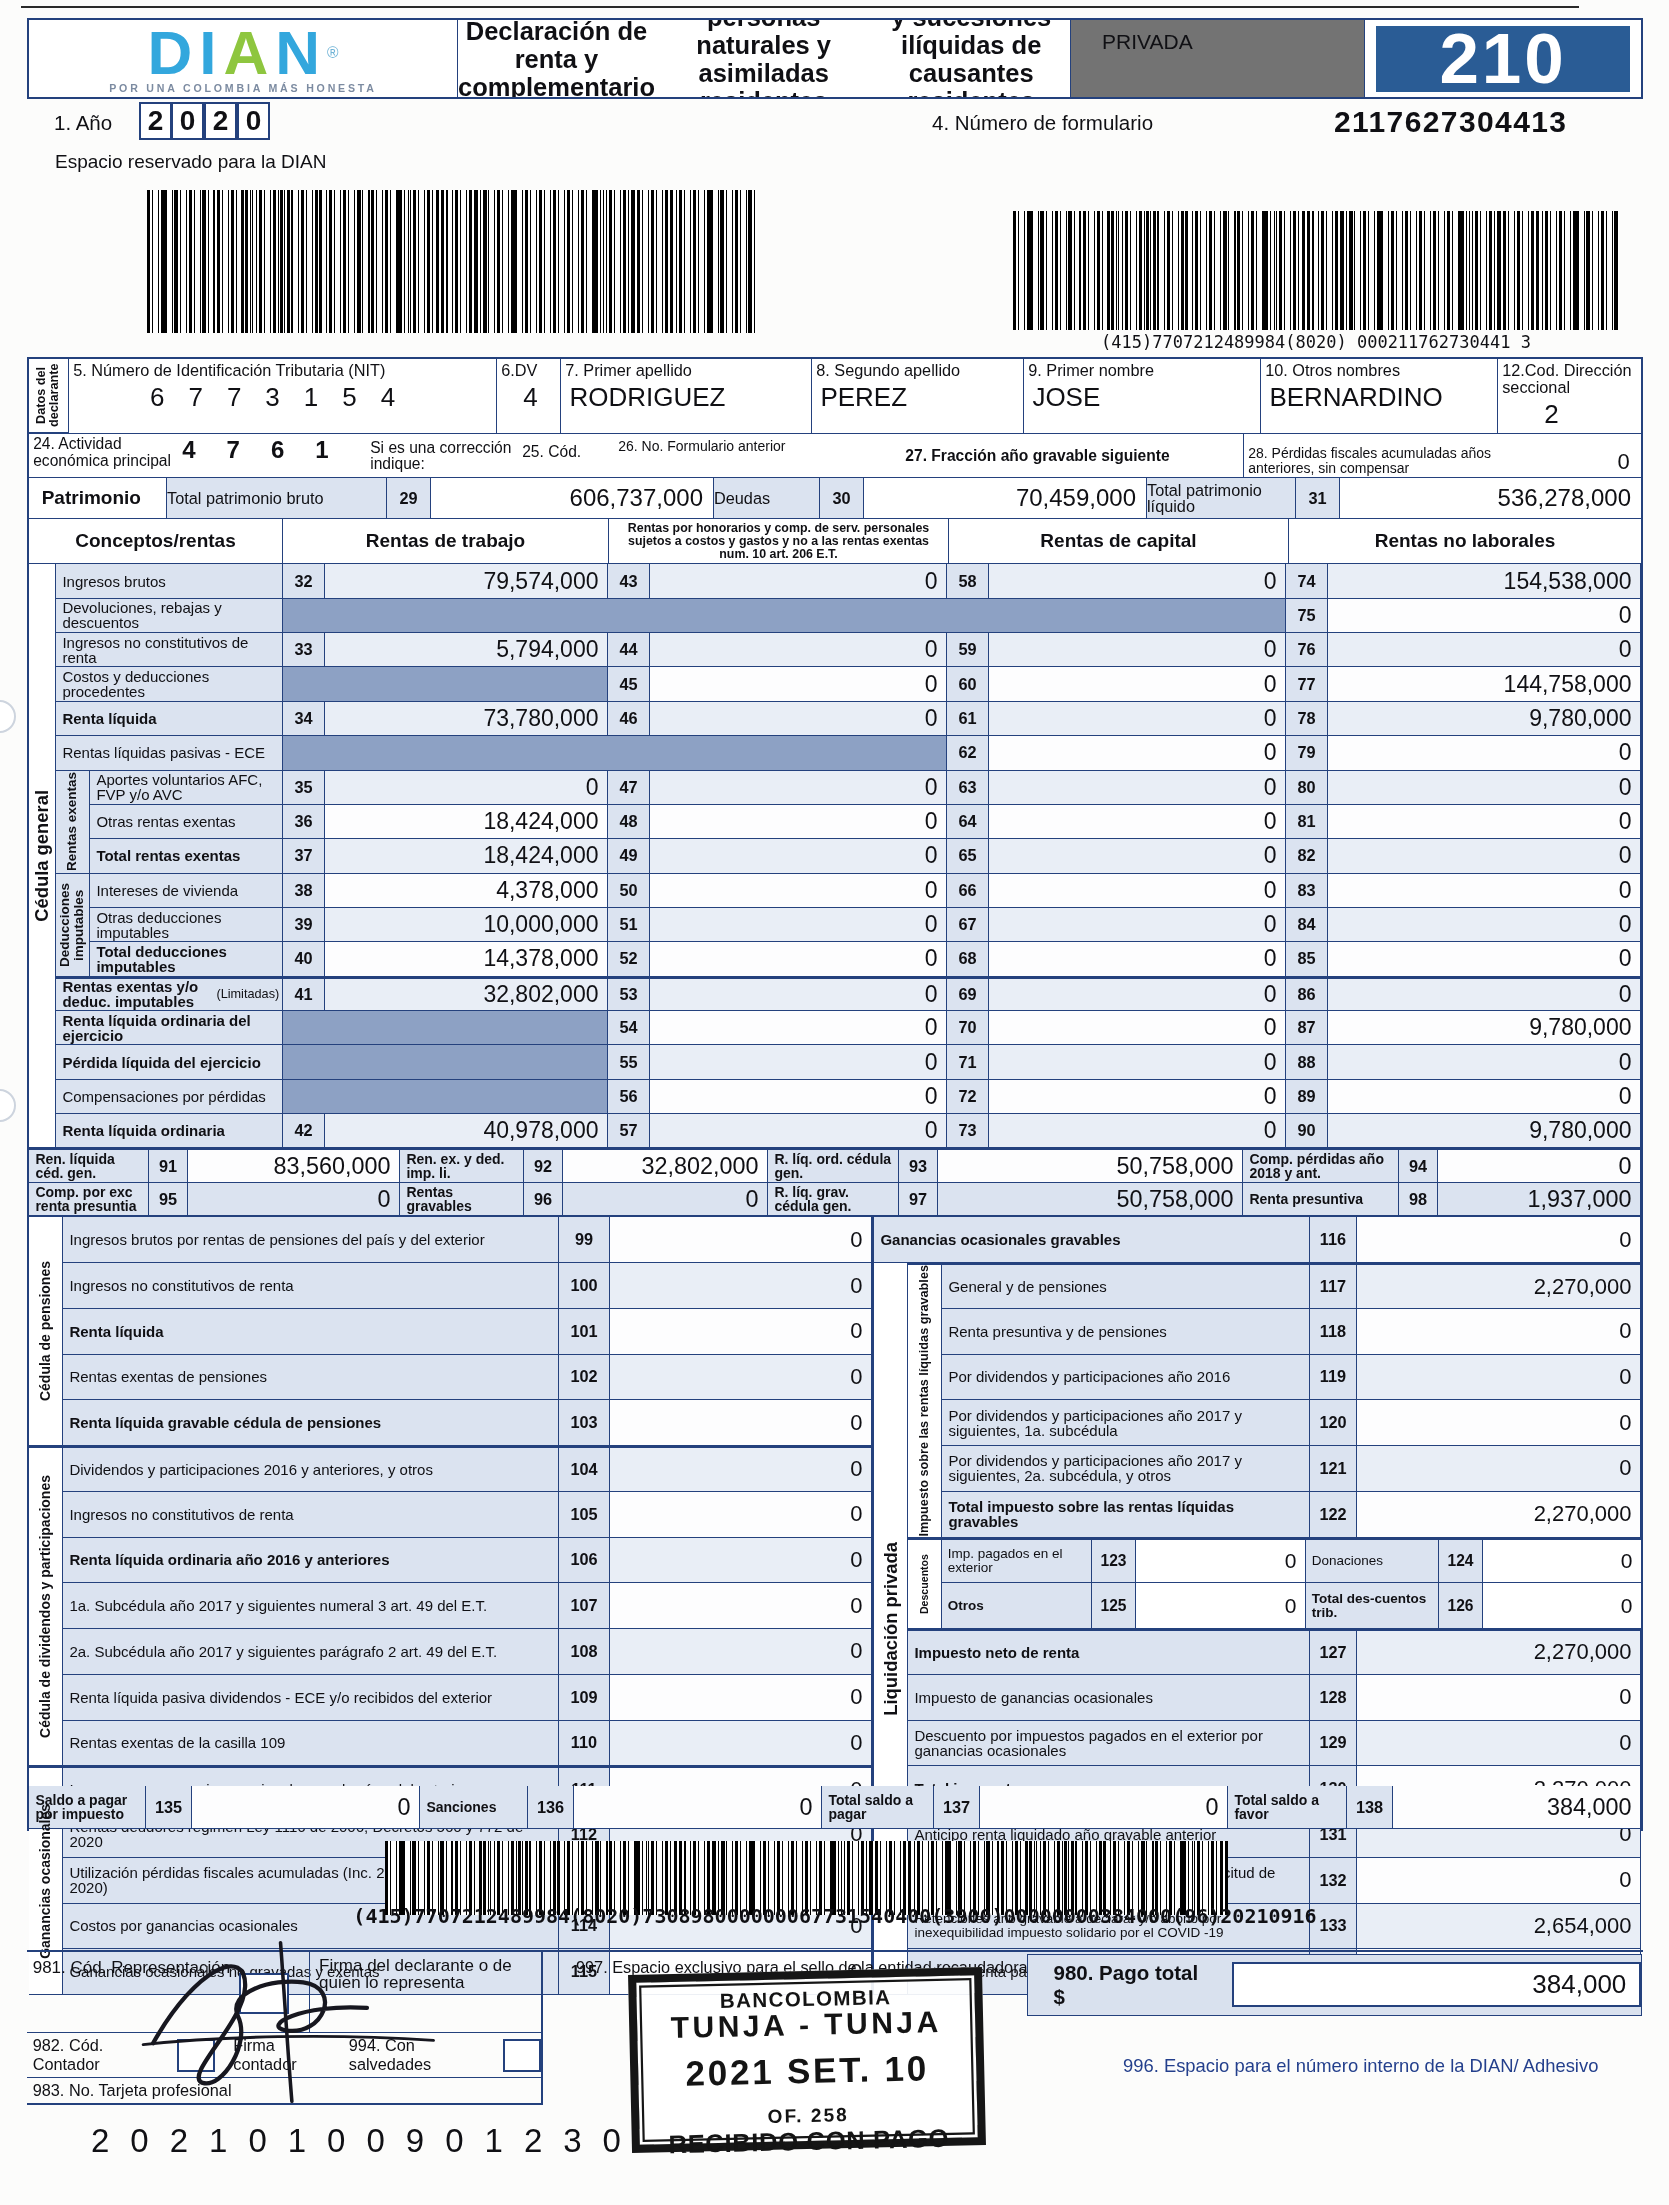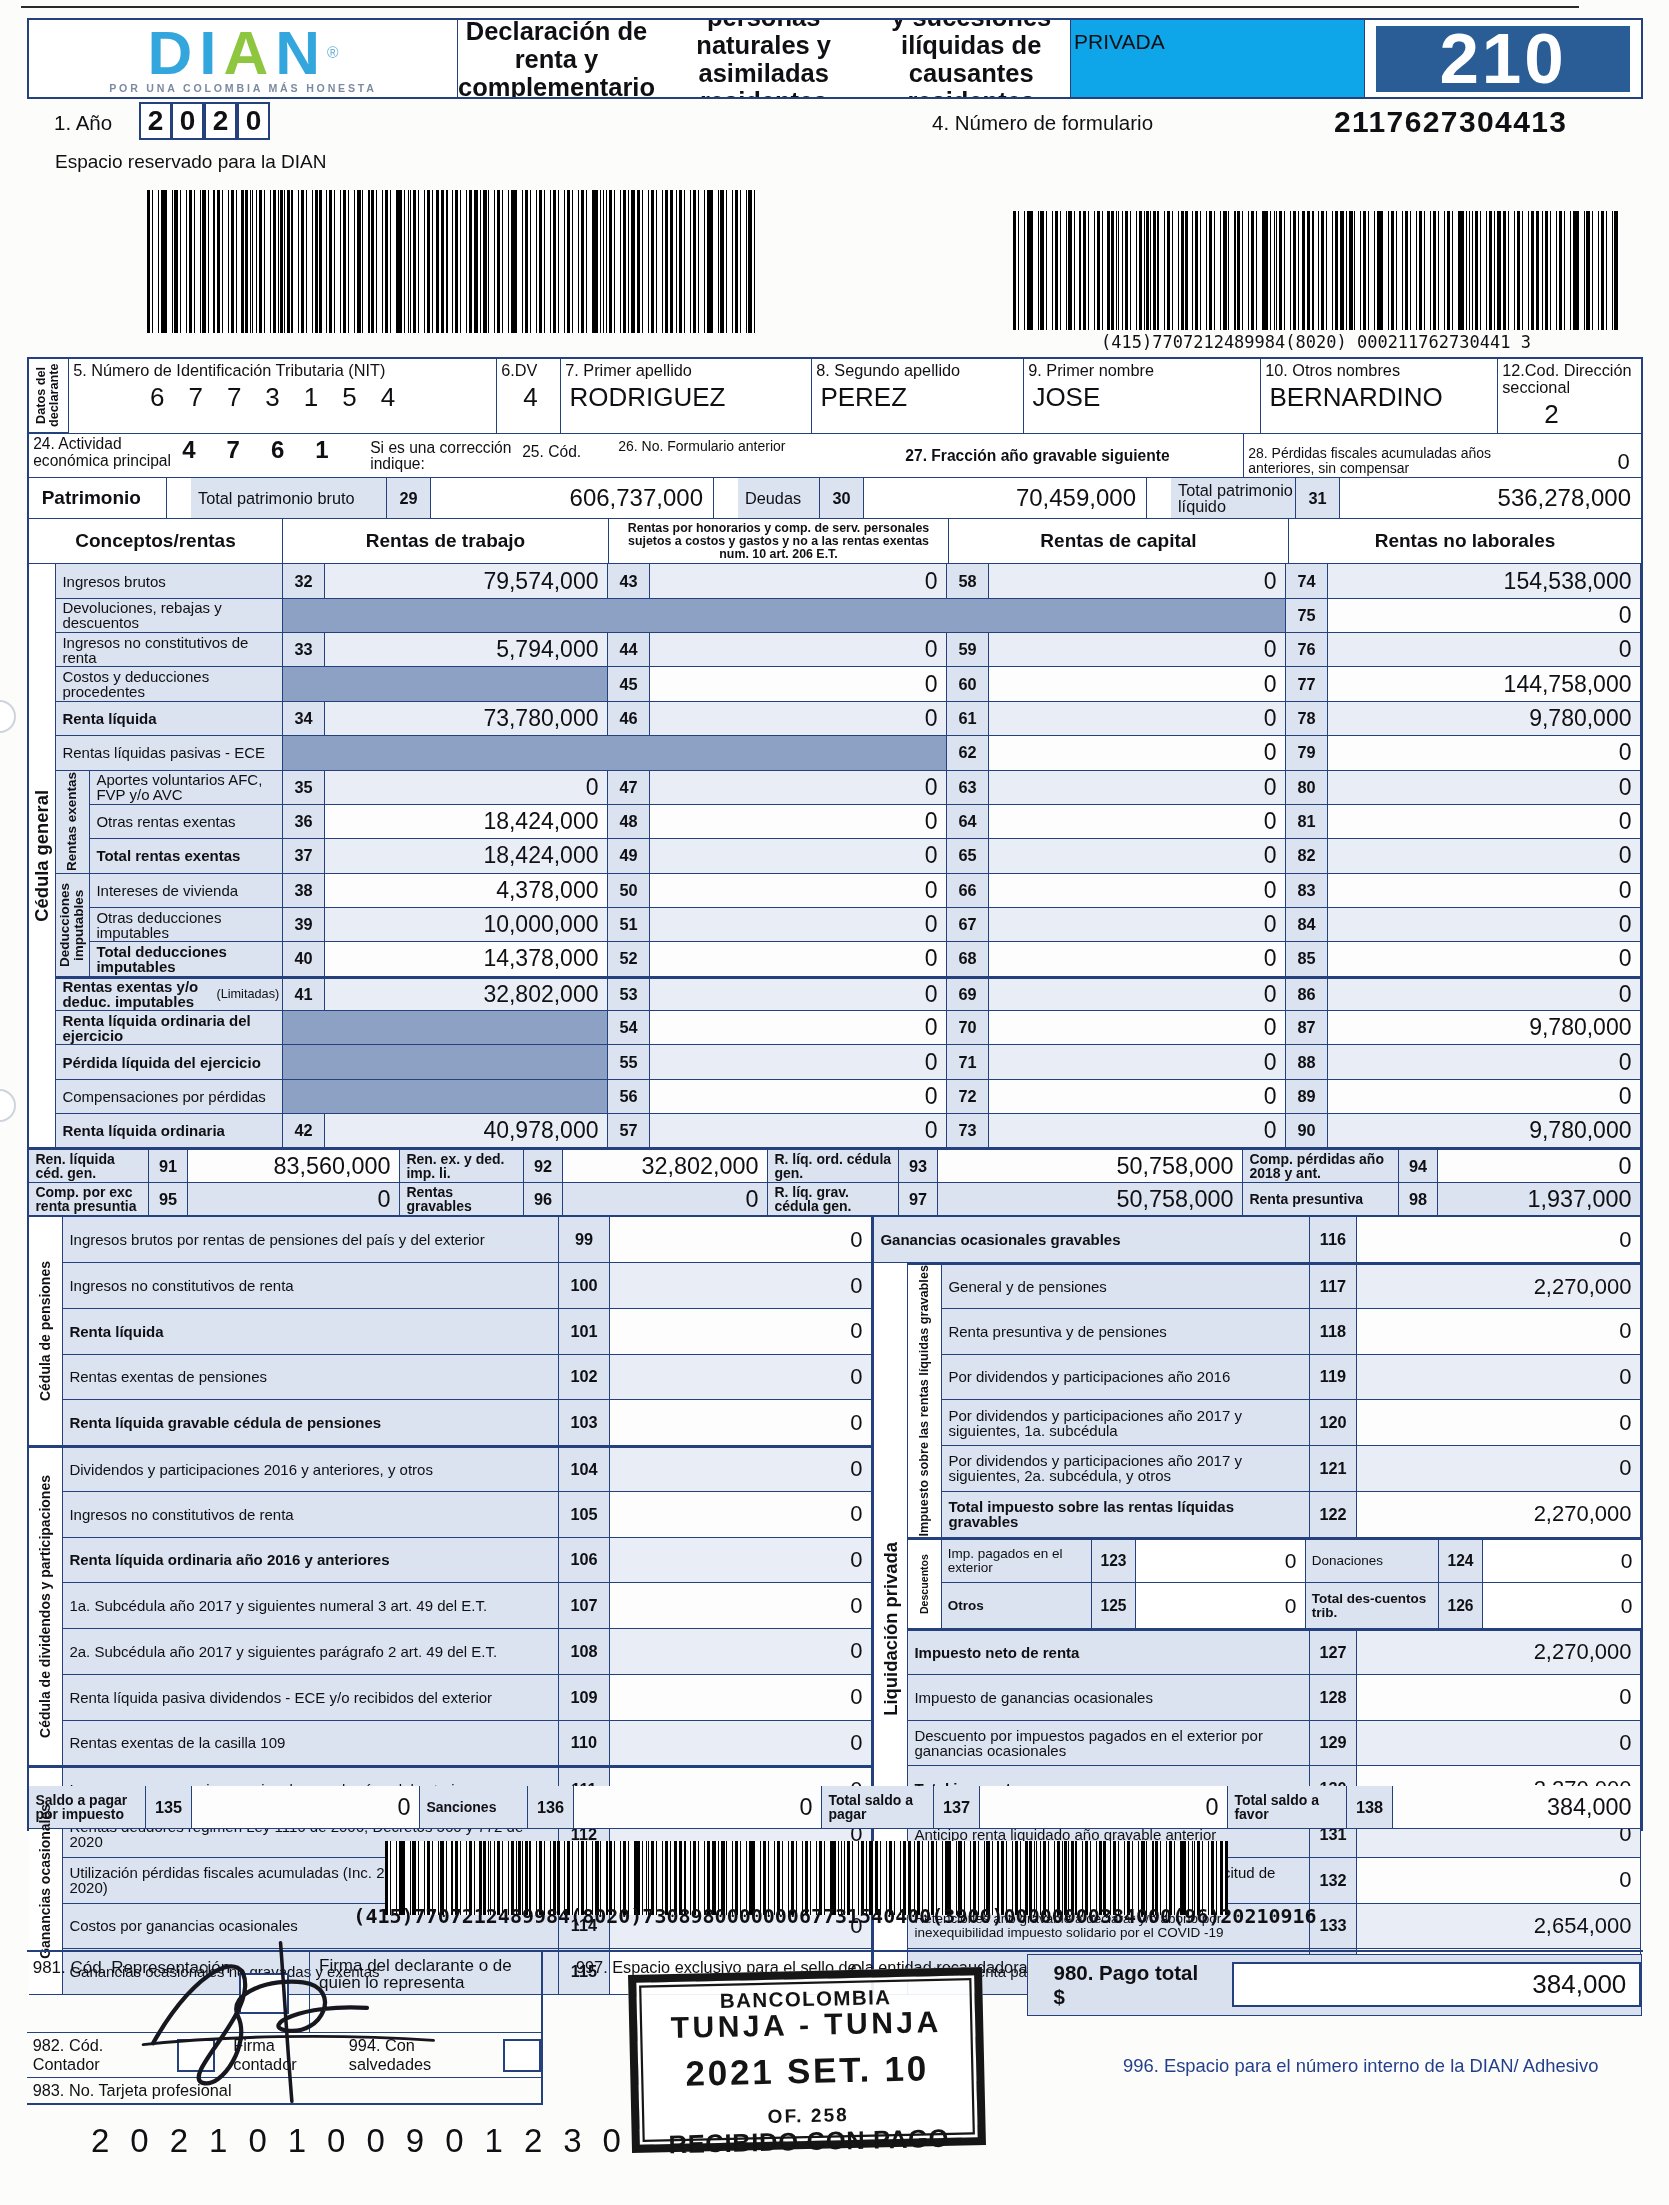--- a/index.html
+++ b/index.html
@@ -14,21 +14,21 @@
   
   .hdr{display:grid;grid-template-columns:428px 613px 294px 1fr;border:2.1px solid var(--navy);height:81px;background:#fff;}
   .hdr>div{border-left:1.4px solid var(--navy);overflow:hidden;}
   .hdr>div:first-child{border-left:none;}
   .logo-cell{display:flex;flex-direction:column;align-items:center;justify-content:center;}
   .logo-word{font-size:62px;font-weight:700;letter-spacing:7px;line-height:57px;}
   .logo-word .reg{font-size:15.6px;vertical-align:top;color:#6fb3d6;font-weight:400;letter-spacing:0;}
   .lb-blue{color:#33a7dd;} .lb-green{color:#8ec63f;}
   .tagline{font-size:10.6px;letter-spacing:2.8px;color:#7c8ba1;margin-top:1.4px;font-weight:700;}
   .title-cell{display:flex;flex-direction:row;align-items:center;justify-content:center;font-weight:700;font-size:25.5px;line-height:28px;text-align:center;gap:18px;}
-  .priv-cell{background:#0ea5e9;font-size:21px;padding:10px 0 0 3px;font-weight:400;}
+  .priv-cell{background:#737373;font-size:21px;padding:10px 0 0 31px;font-weight:400;}
   .code-cell{display:flex;align-items:center;justify-content:center;background:#fff;}
   .code-badge{background:var(--formblue);color:#fff;font-size:71px;font-weight:700;width:92%;height:86%;display:flex;align-items:center;justify-content:center;letter-spacing:2.8px;}
   
   .yearrow{position:relative;height:47px;}
   .ylab{position:absolute;left:27px;top:11.3px;font-size:20.5px;}
   .ybox{position:absolute;top:2.8px;width:33px;height:38px;border:2.1px solid var(--navy);background:#fff;font-size:28px;font-weight:700;display:flex;align-items:center;justify-content:center;}
   .fnum-label{position:absolute;left:905px;top:11.3px;font-size:20.5px;}
   .fnum{position:absolute;left:1307px;top:5.7px;font-size:30px;font-weight:600;letter-spacing:1.4px;}
   
   .bars{position:relative;height:211px;}
@@ -71,21 +71,21 @@
   .s20{font-size:14px;line-height:15px;} .s22{font-size:15.6px;line-height:16.3px;}
   .actdig{font-size:24px;font-weight:600;letter-spacing:31px;padding-top:5.7px;}
   .c27{display:flex;align-items:center;justify-content:center;font-size:15.6px;font-weight:bold;}
   .c28{display:flex;align-items:flex-end;border-left:1.4px solid var(--navy);margin-left:16px;}
   .c28 .t28{font-size:14px;line-height:14.5px;width:255px;}
   .c28 .v28{font-size:22px;margin-left:auto;padding-right:7px;}
   
   .d3{display:grid;grid-template-columns:138px 220px 44px 283px 106px 44px 283px 149px 44px 1fr;height:41px;}
   .d3>div{border-right:1.4px solid var(--navy);overflow:hidden;}
   .d3 .pt{display:flex;align-items:center;padding-left:12.7px;font-weight:700;font-size:19px;}
-  .d3 .pl{background:var(--cell);display:flex;align-items:center;padding-left:7px;font-size:16.3px;line-height:16.3px;margin-left:24px;}
+  .d3 .pl{background:var(--cell);display:flex;align-items:center;font-size:16.3px;line-height:16.3px;}
   .d3 .pb{background:var(--cell);display:flex;align-items:center;justify-content:center;font-weight:700;font-size:16.3px;}
   .d3 .pv{display:flex;align-items:center;justify-content:flex-end;padding-right:10px;font-size:24px;}
   
   .d4{display:grid;grid-template-columns:254px 326px 340px 340px 1fr;height:45px;}
   .d4>div{border-right:1.4px solid var(--navy);display:flex;align-items:center;justify-content:center;text-align:center;font-weight:700;font-size:19px;overflow:hidden;}
   .d4 .hsm{font-size:12.4px;line-height:12.7px;font-weight:700;padding:0 4.2px;}
   
   .d5{display:grid;grid-template-columns:27px 34px 193px 42px 283px 42px 297px 42px 297px 42px 313px;grid-template-rows:repeat(17,1fr);height:585px;}
   .d5 .cstrip{grid-row:1/span 17;grid-column:1;}
   .d5 .cstrip>span{font-size:18.4px;}

